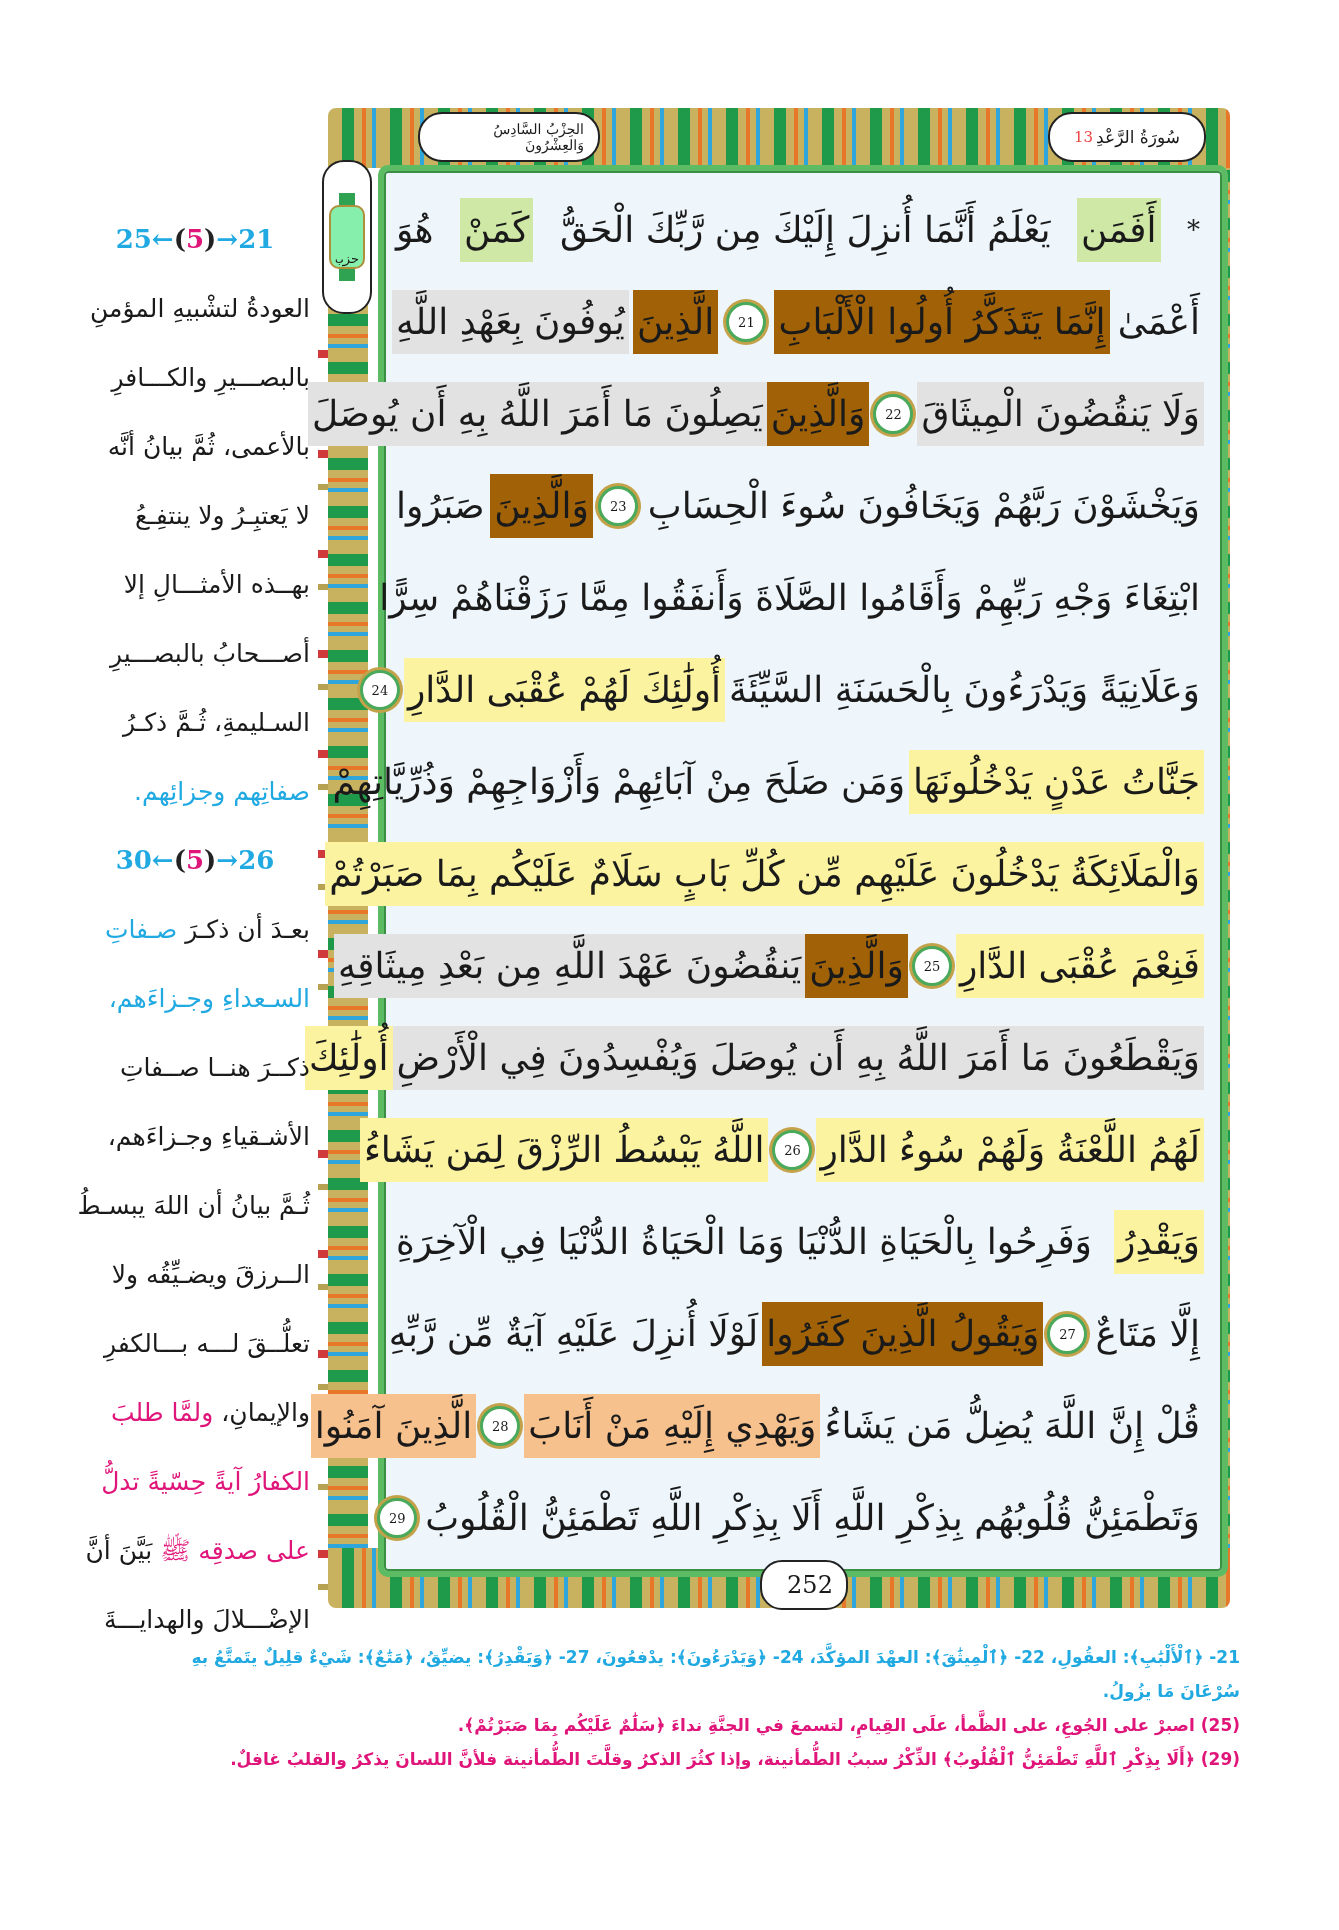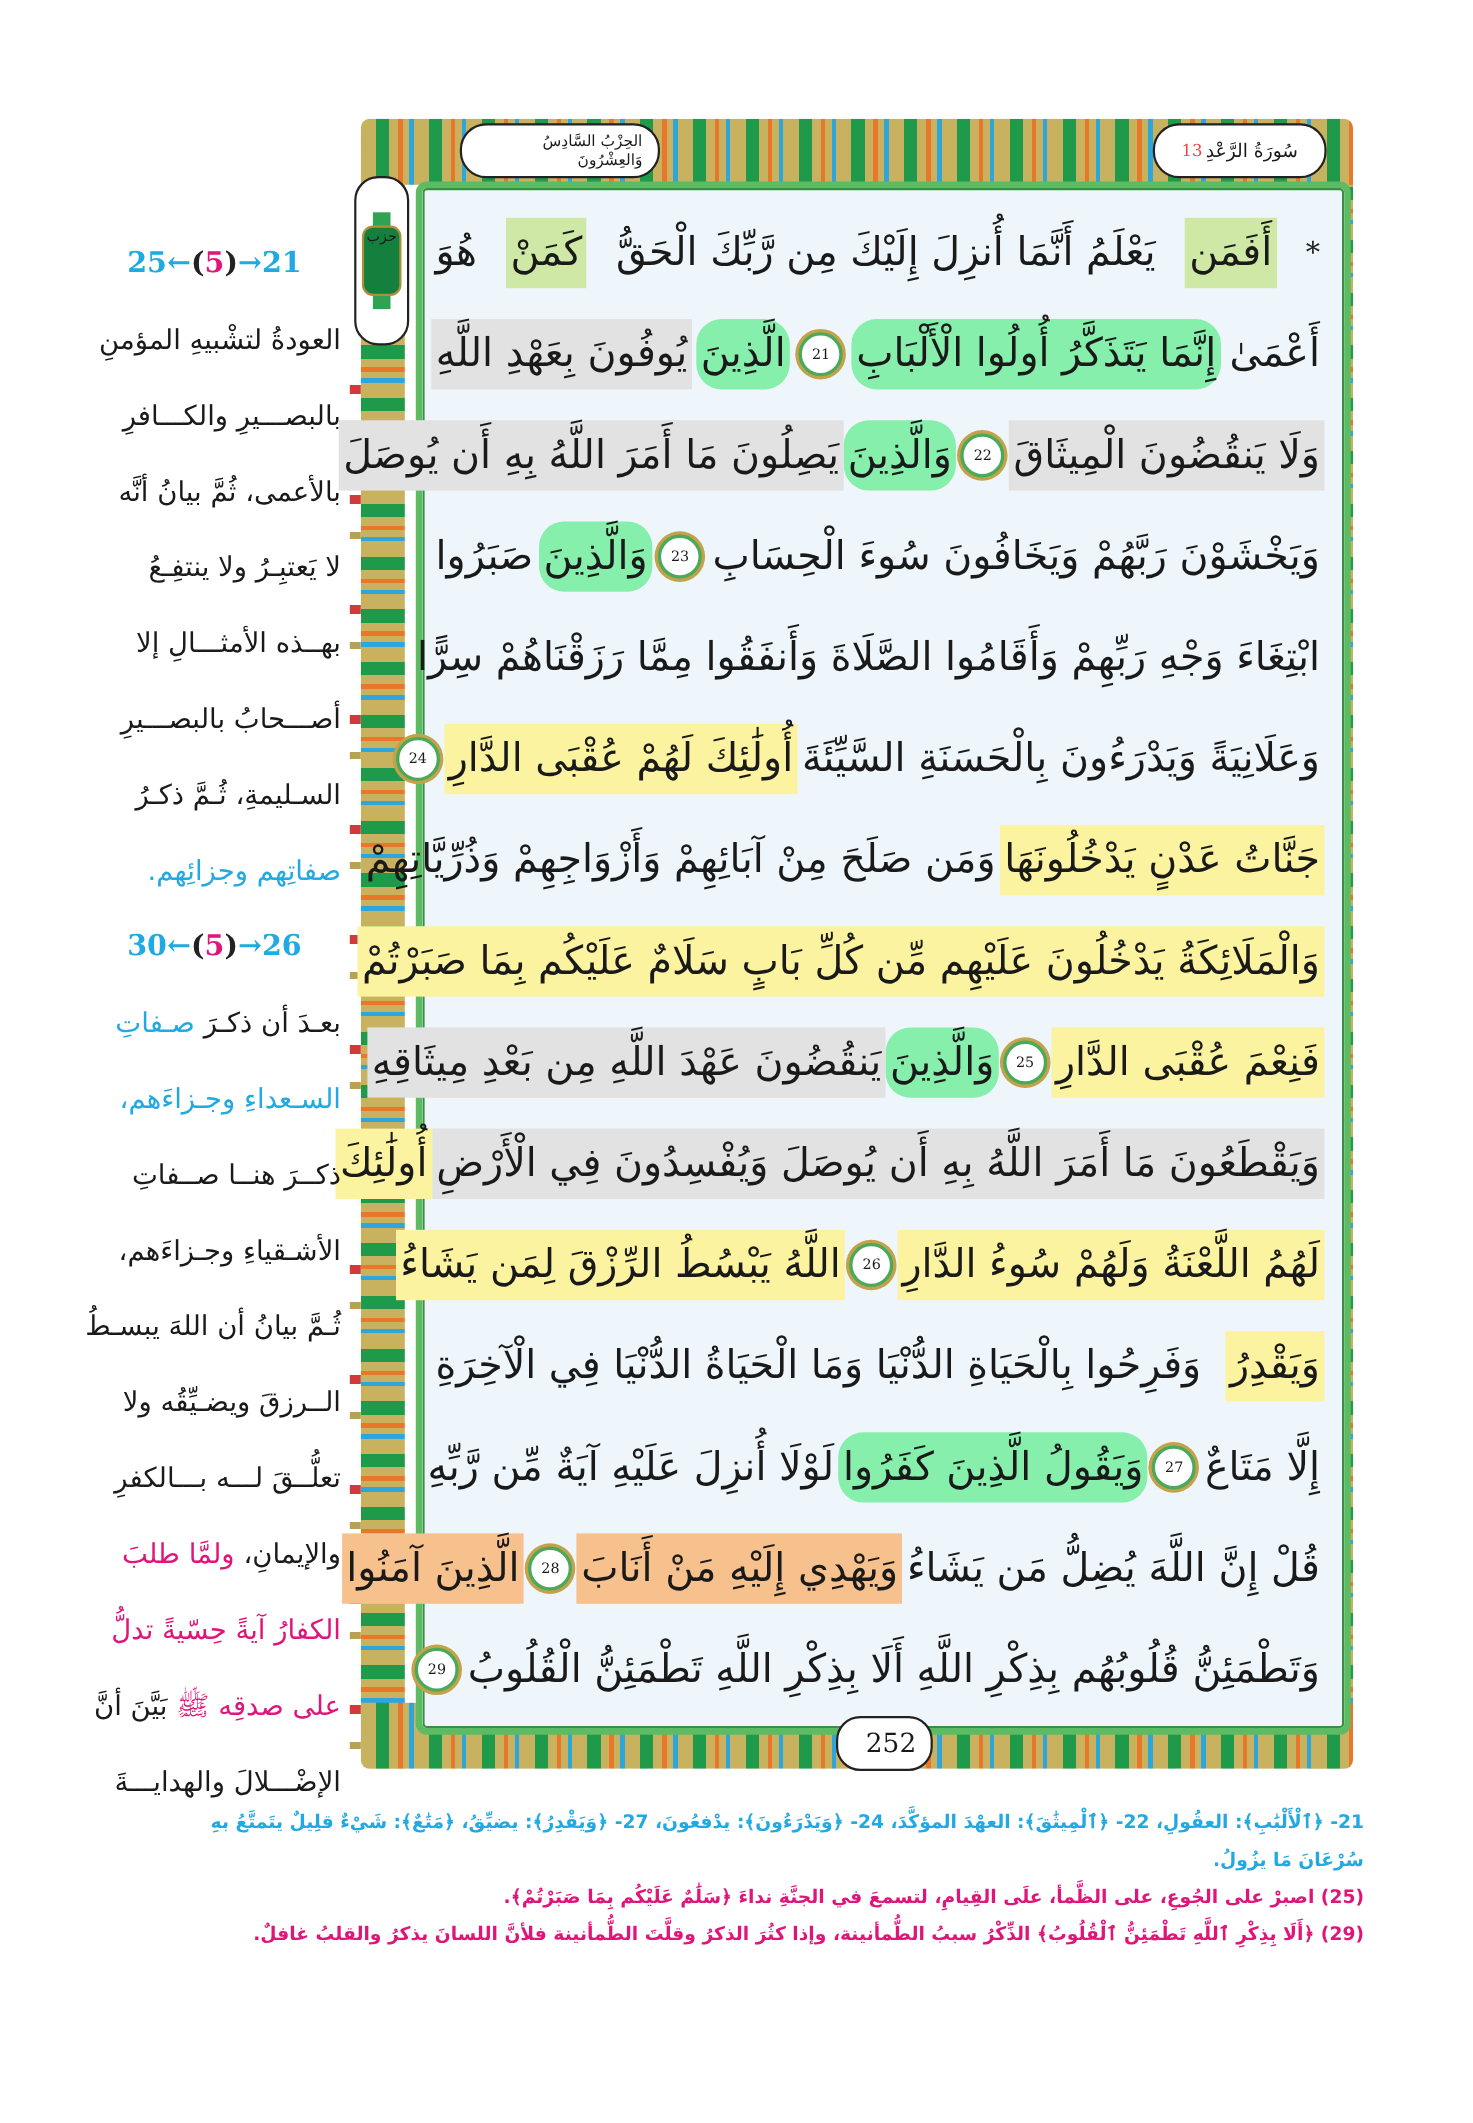--- a/index.html
+++ b/index.html
@@ -29,41 +29,41 @@
   }
   .surah-cartouche { left:1048px; width:126px; }
   .surah-cartouche .num { color:#ef4444; font-size:15px; margin-right:3px; }
   .juz-cartouche { left:418px; width:150px; font-size:14px; }
   .hizb-marker {
     position:absolute; left:322px; top:160px; width:46px; height:150px; background:#fff;
     border:2px solid #222; border-radius:22px; display:flex; align-items:center; justify-content:center;
   }
   .hizb-marker .medallion {
     width:32px; height:60px; border:2px solid #b08f3a; border-radius:10px;
-    background:#15803d; display:flex; align-items:flex-start; justify-content:center;
-    font-family:Liberation Serif, serif; font-size:13px; box-shadow:0 -22px 0 -10px #2fa352, 0 22px 0 -10px #2fa352;
+    background:#86efac; display:flex; align-items:flex-end; justify-content:center;
+    font-family:Liberation Mono, monospace; font-size:13px; box-shadow:0 -22px 0 -10px #2fa352, 0 22px 0 -10px #2fa352;
   }
   .page-number {
     position:absolute; left:760px; top:1560px; width:72px; height:46px; background:#fff;
     border:2px solid #222; border-radius:22px; display:flex; align-items:center; justify-content:center;
     font-family:"DejaVu Serif", serif; font-size:24px;padding-left:12px;
   }
 
   
   .verses {
     position:absolute; left:392px; top:184px; width:812px; height:1380px;
     direction:rtl; display:flex; flex-direction:column;
   }
   .line {
     height:92px; display:flex; align-items:center; justify-content:space-between;
     font-family:"DejaVu Serif", serif; font-size:36px; line-height:1; white-space:nowrap;
   }
   .seg { padding:14px 4px; }
   .hl-green { background:#cfe8a6; }
-  .hl-pink { background:#86efac;border-radius:23px; }
+  .hl-pink { background:#a16207; }
   .hl-grey { background:#e2e2e2; }
   .hl-yellow { background:#fbf3a0; }
   .hl-orange { background:#f7c18d;text-align:right; }
   .ayah-mark {
     display:inline-flex; width:34px; height:34px; border-radius:50%; border:3px solid #4aa95a;
     background:#fff; align-items:center; justify-content:center; font-size:13px; font-family:"DejaVu Serif", serif;
     box-shadow:0 0 0 3px #c4a24a; margin:0 4px; flex-shrink:0;
   }
   .star { color:#222; font-size:26px; }
 

